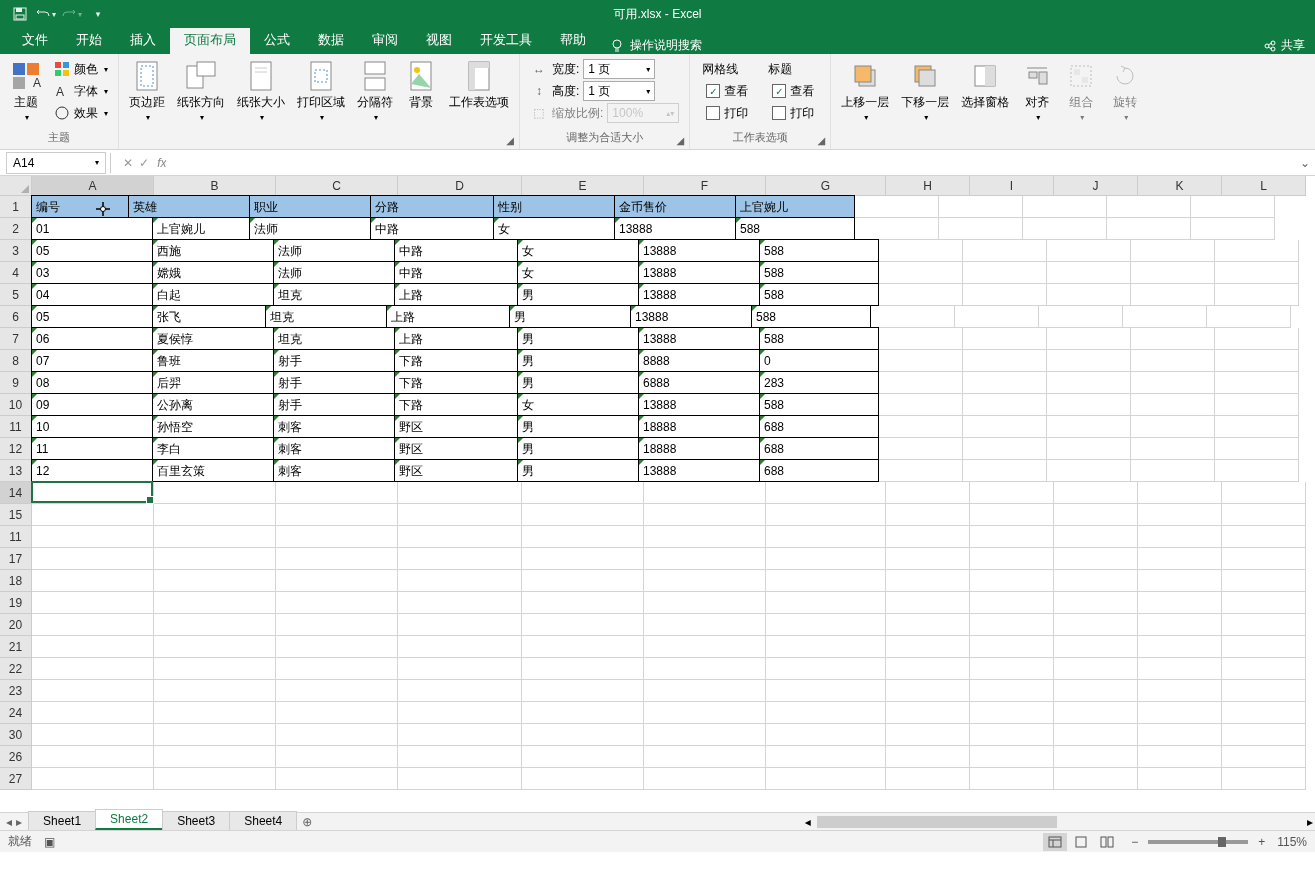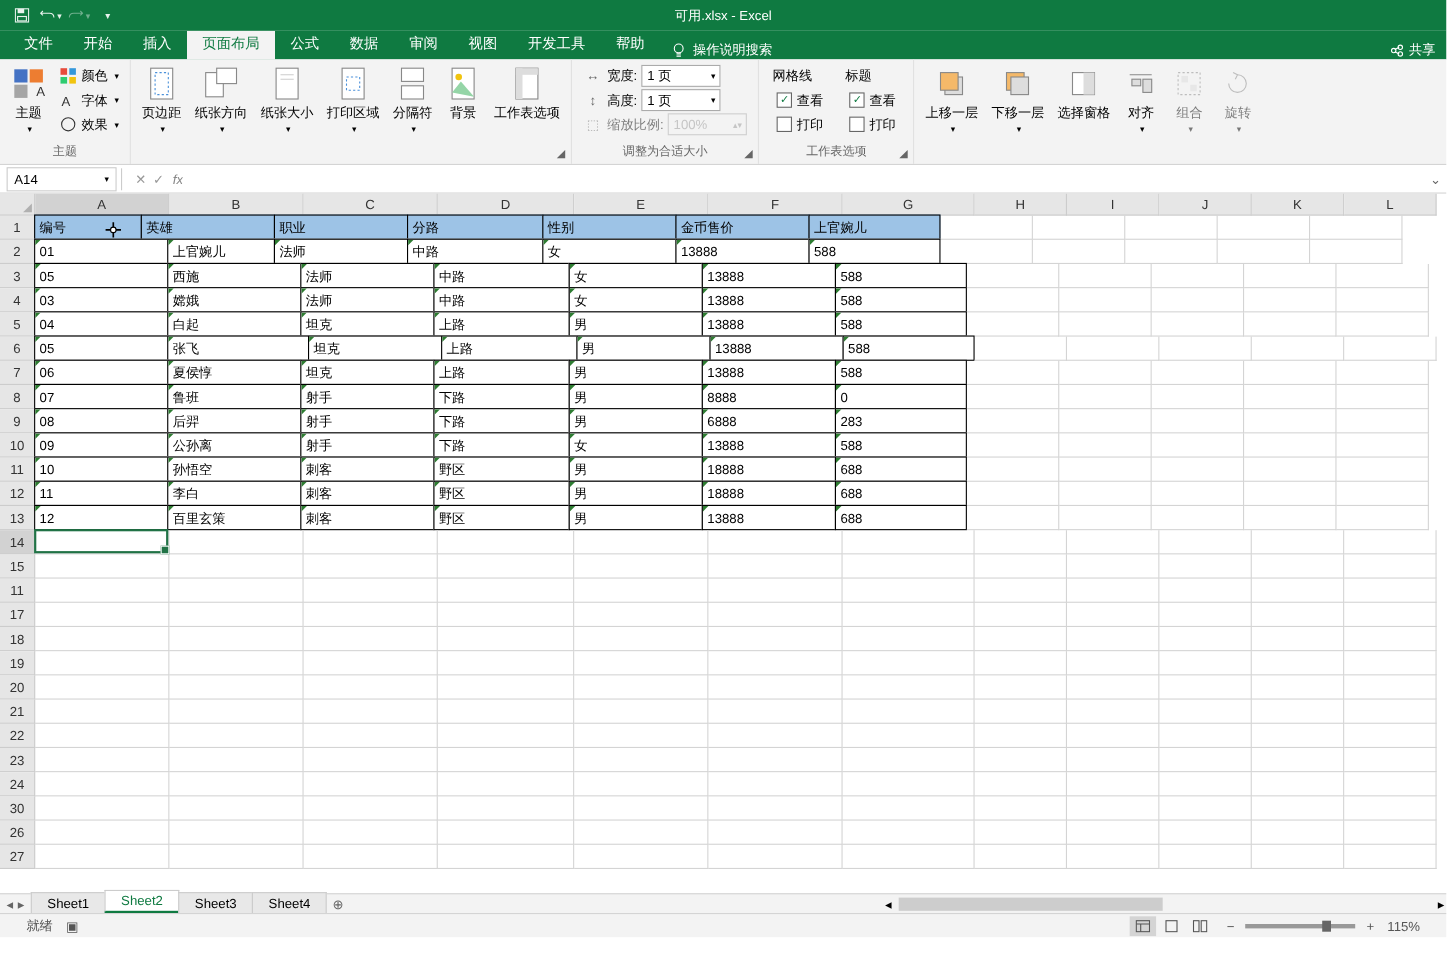--- a/index.html
+++ b/index.html
@@ -56,21 +56,21 @@
 .active-cell::after{content:"";position:absolute;right:-3px;bottom:-3px;width:6px;height:6px;background:#217346;border:1px solid #fff}
 .hscroll-area{height:18px;display:flex;background:#f3f3f3;border-top:1px solid #d4d4d4}
 .sheet-nav{display:flex;align-items:center;padding:0 6px;gap:4px;color:#666}
 .sheet-tabs{display:flex;align-items:flex-end}
 .stab{padding:2px 14px;border:1px solid #ccc;border-bottom:none;background:#e8e8e8;margin-right:-1px;font-size:12px}
 .stab.active{background:#fff;border-bottom:2px solid #0f7a41;color:#0f7a41}
 .add-sheet{width:22px;text-align:center;color:#666;padding:2px 0}
 .hscroll{flex:1;display:flex;align-items:center;padding:0 14px;position:relative}
 .hscroll-track{flex:1;height:12px;background:#f3f3f3;position:relative}
 .hscroll-thumb{position:absolute;left:0;width:240px;height:12px;background:#cdcdcd}
-.statusbar{height:22px;background:#f3f3f3;border-top:1px solid #d4d4d4;display:flex;align-items:center;padding:0 24px;color:#555;font-size:11px}
+.statusbar{height:22px;background:#f3f3f3;border-top:1px solid #d4d4d4;display:flex;align-items:center;padding:0 8px;color:#555;font-size:11px}
 .sb-right{margin-left:auto;display:flex;align-items:center;gap:2px}
 .view-btn{width:24px;height:18px;display:flex;align-items:center;justify-content:center;border:1px solid transparent}
 .view-btn.active{background:#d4d4d4}
 .zoom-slider{width:100px;height:4px;background:#999;margin:0 8px;position:relative}
 .zoom-slider::after{content:"";position:absolute;left:70%;top:-3px;width:8px;height:10px;background:#666}
 .cursor-cross{position:absolute;z-index:20;pointer-events:none}
 svg{display:block}
 .caret{font-size:8px;margin-left:2px}
 </style>
 </head>
@@ -521,21 +521,21 @@
           <div class="cell data" style="width: 122px;">13888</div>
           <div class="cell data" style="width: 120px;">588</div>
           <div class="cell" style="width: 84px;"></div>
           <div class="cell" style="width: 84px;"></div>
           <div class="cell" style="width: 84px;"></div>
           <div class="cell" style="width: 84px;"></div>
           <div class="cell" style="width: 84px;"></div>
         </div>
         <div class="row">
           <div class="cell data" style="width: 122px;">05</div>
-          <div class="cell data" style="width: 129px;">张飞</div>
+          <div class="cell data" style="width: 114px;">张飞</div>
           <div class="cell data" style="width: 122px;">坦克</div>
           <div class="cell data" style="width: 124px;">上路</div>
           <div class="cell data" style="width: 122px;">男</div>
           <div class="cell data" style="width: 122px;">13888</div>
           <div class="cell data" style="width: 120px;">588</div>
           <div class="cell" style="width: 84px;"></div>
           <div class="cell" style="width: 84px;"></div>
           <div class="cell" style="width: 84px;"></div>
           <div class="cell" style="width: 84px;"></div>
           <div class="cell" style="width: 84px;"></div>

